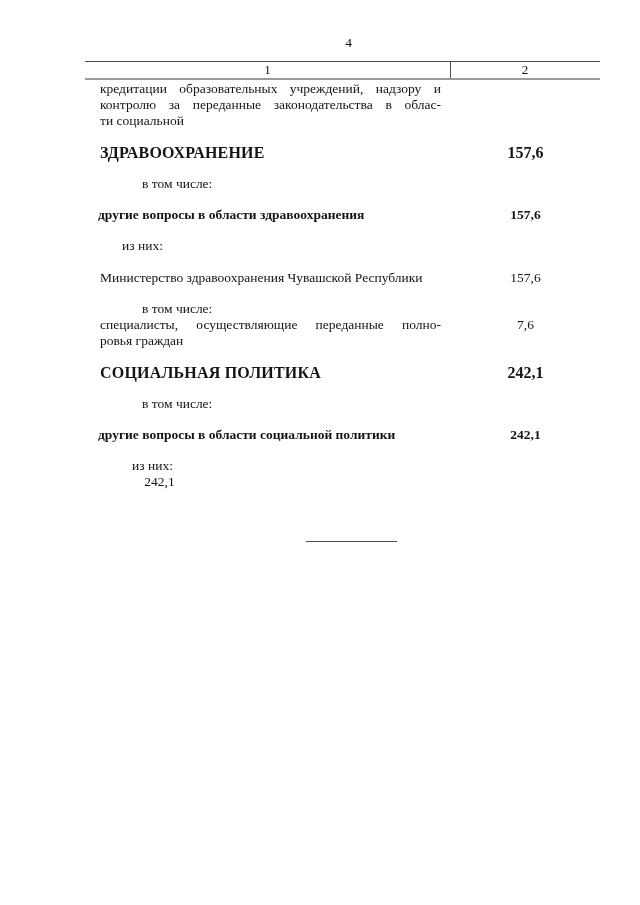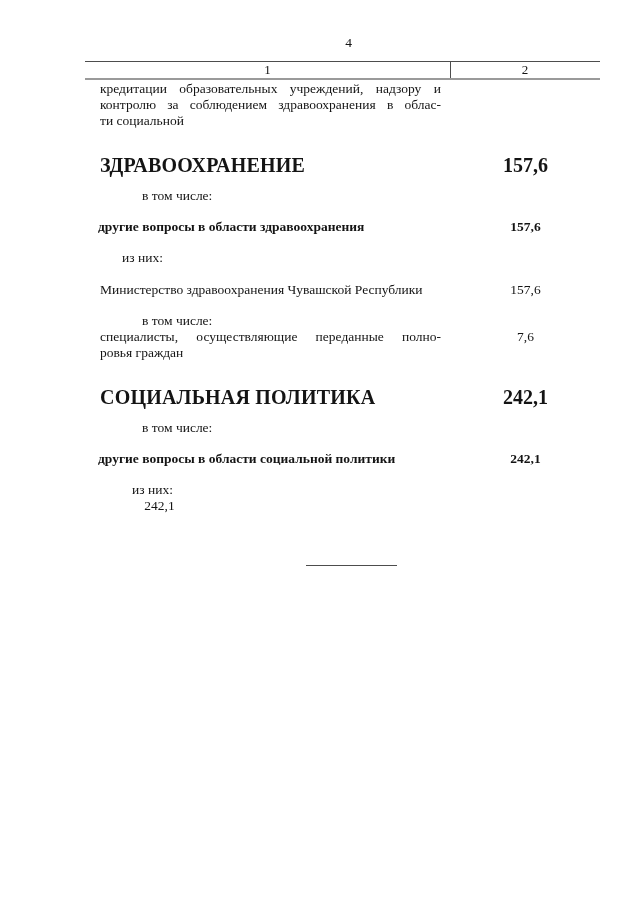--- a/index.html
+++ b/index.html
@@ -42,21 +42,21 @@
     height:16px;
   }
   
   .row { display:flex; margin-top:15px; }
   .row .c1 { width:366px; padding-left:15px; padding-right:10px; }
   .row .c2 { width:149px; text-align:center; }
   .para-cont { margin-top:1px; }
   .para { margin-top:0; }
   .entry { margin-top:16px; }
   .entry-justified { margin-top:0; }
-  .section { margin-top:28px; font-weight:bold; font-size:20px;align-items:center; }
+  .section { margin-top:16px; font-weight:bold; font-size:16px;align-items:center; }
   .section .c1 { letter-spacing:0.2px; }
   .label-vtch .c1 { padding-left:57px; }
   .label-iznih .c1 { padding-left:37px; }
   .label-iznih2 .c1 { padding-left:47px; }
   .subsection { font-weight:bold; }
   .subsection .c1 { padding-left:13px; }
   
   .jl { text-align:justify; text-align-last:justify; }
   .jl-last { text-align-last:left; }
   
@@ -78,21 +78,21 @@
 
     <div class="thead">
       <div class="h1">1</div>
       <div class="h2">2</div>
     </div>
 
     <div>
         <div class="row para-cont">
           <div class="c1">
             <div class="jl">кредитации образовательных учреждений, надзору и</div>
-            <div class="jl">контролю за соблюдением здравоохранения в облас-</div>
+            <div class="jl">контролю за переданные законодательства в облас-</div>
             <div class="jl jl-last">ти социальной</div>
           </div>
           <div class="c2"></div>
         </div>
         <div class="row section">
           <div class="c1">ЗДРАВООХРАНЕНИЕ</div>
           <div class="c2">157,6</div>
         </div>
         <div class="row label-vtch">
           <div class="c1">в том числе:</div>

